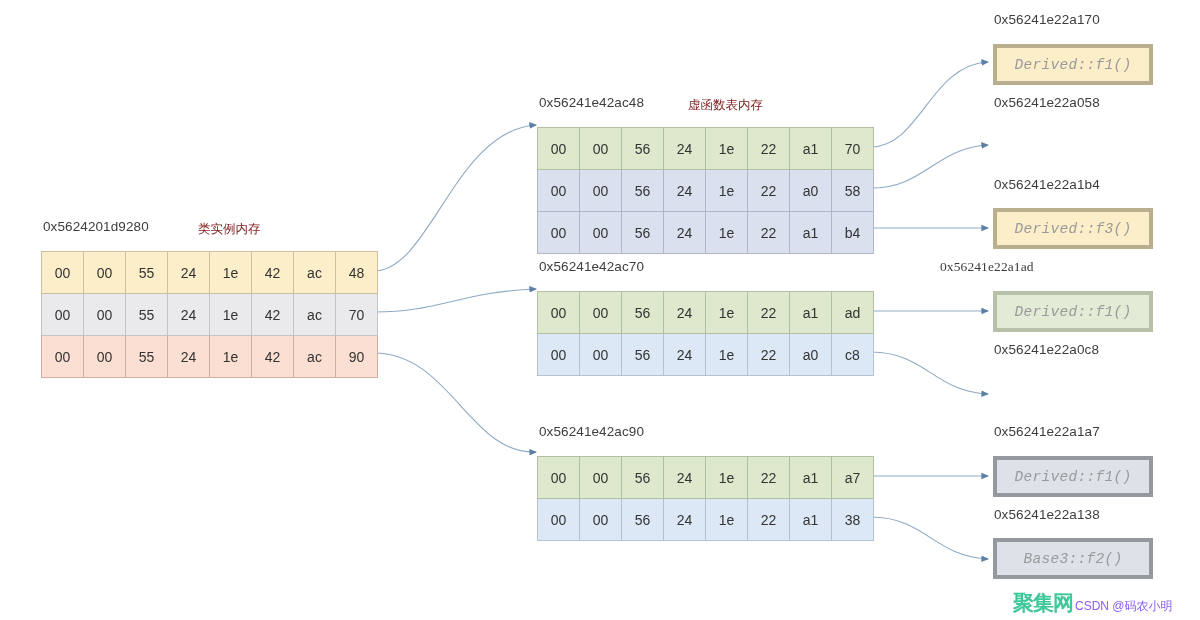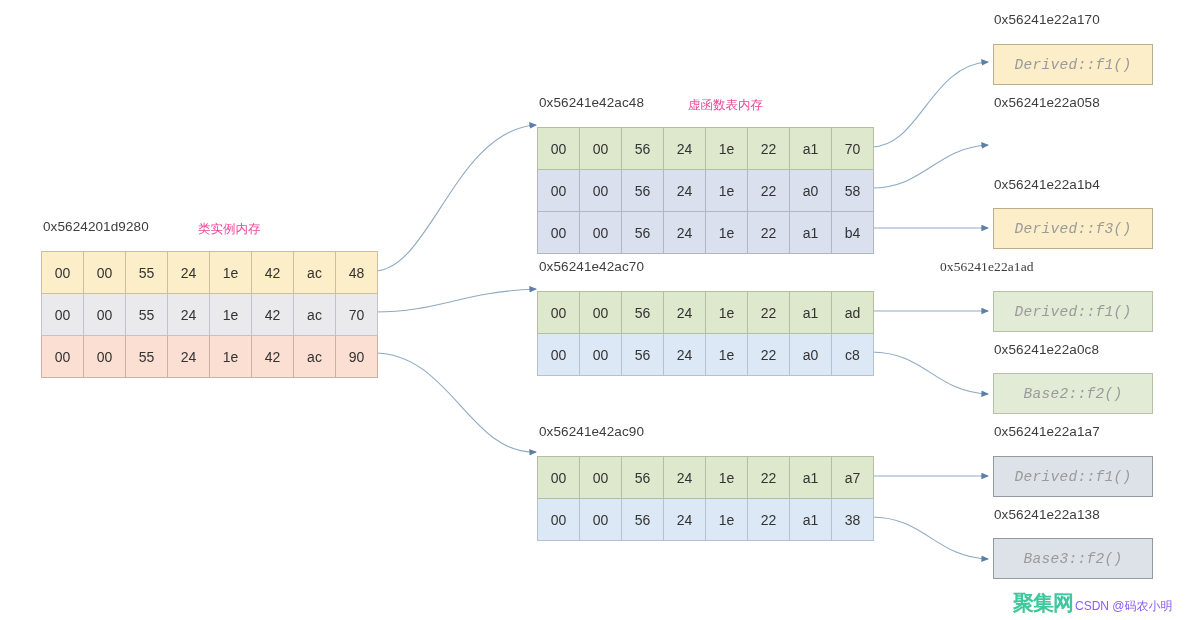--- a/index.html
+++ b/index.html
@@ -16,21 +16,21 @@
   .addr-label{
     position:absolute;
     font-size:13.5px;
     color:#3d3d3d;
     white-space:nowrap;
     letter-spacing:0.1px;
   }
   .cn-label{
     position:absolute;
     font-size:12.5px;
-    color:#ec4899;
+    color:#7f1d1d;
     white-space:nowrap;
   }
 
   
   .memtable{
     position:absolute;
     border-collapse:collapse;
     table-layout:fixed;
     background:#ec4899;
   }
@@ -53,21 +53,21 @@
   
   .fnbox{
     position:absolute;
     width:160px;height:41px;
     box-sizing:border-box;
     display:flex;align-items:center;justify-content:center;
     font-family:"Liberation Mono","DejaVu Sans Mono",monospace;
     font-style:italic;
     font-size:14.5px;
     color:#9a9a9a;
-    border:1px solid #4d7c0f;
+    border:4px solid #4d7c0f;
     letter-spacing:0.3px;
   }
   .fn-yellow{background:#fdeeca;border-color:#b9ae8e;}
   .fn-green {background:#e1ebd6;border-color:#b6c1a7;}
   .fn-slate {background:#dde2e8;border-color:#93999f;}
 
   
   .wm{
     position:absolute;
     display:flex;align-items:flex-end;
@@ -253,21 +253,20 @@
 
   <div class="addr-label" style="left:994px;top:95px;">0x56241e22a058</div>
 
   <div class="addr-label" style="left:994px;top:177px;">0x56241e22a1b4</div>
   <div class="fnbox fn-yellow" style="left:993px;top:208px;">Derived::f3()</div>
 
   <div class="addr-label" style="left:940px;top:259px;font-family:Liberation Serif, serif;">0x56241e22a1ad</div>
   <div class="fnbox fn-green" style="left:993px;top:291px;">Derived::f1()</div>
 
   <div class="addr-label" style="left:994px;top:342px;">0x56241e22a0c8</div>
-  <div class="fnbox fn-green" style="left:993px;top:373px;">Base2::f2()</div>
 
   <div class="addr-label" style="left:994px;top:424px;">0x56241e22a1a7</div>
   <div class="fnbox fn-slate" style="left:993px;top:456px;">Derived::f1()</div>
 
   <div class="addr-label" style="left:994px;top:507px;">0x56241e22a138</div>
   <div class="fnbox fn-slate" style="left:993px;top:538px;">Base3::f2()</div>
 
   <div class="wm" style="left:1013px;top:593px;">
     <span class="wm-logo">聚集网</span>
     <span class="wm-text">CSDN @码农小明</span>

